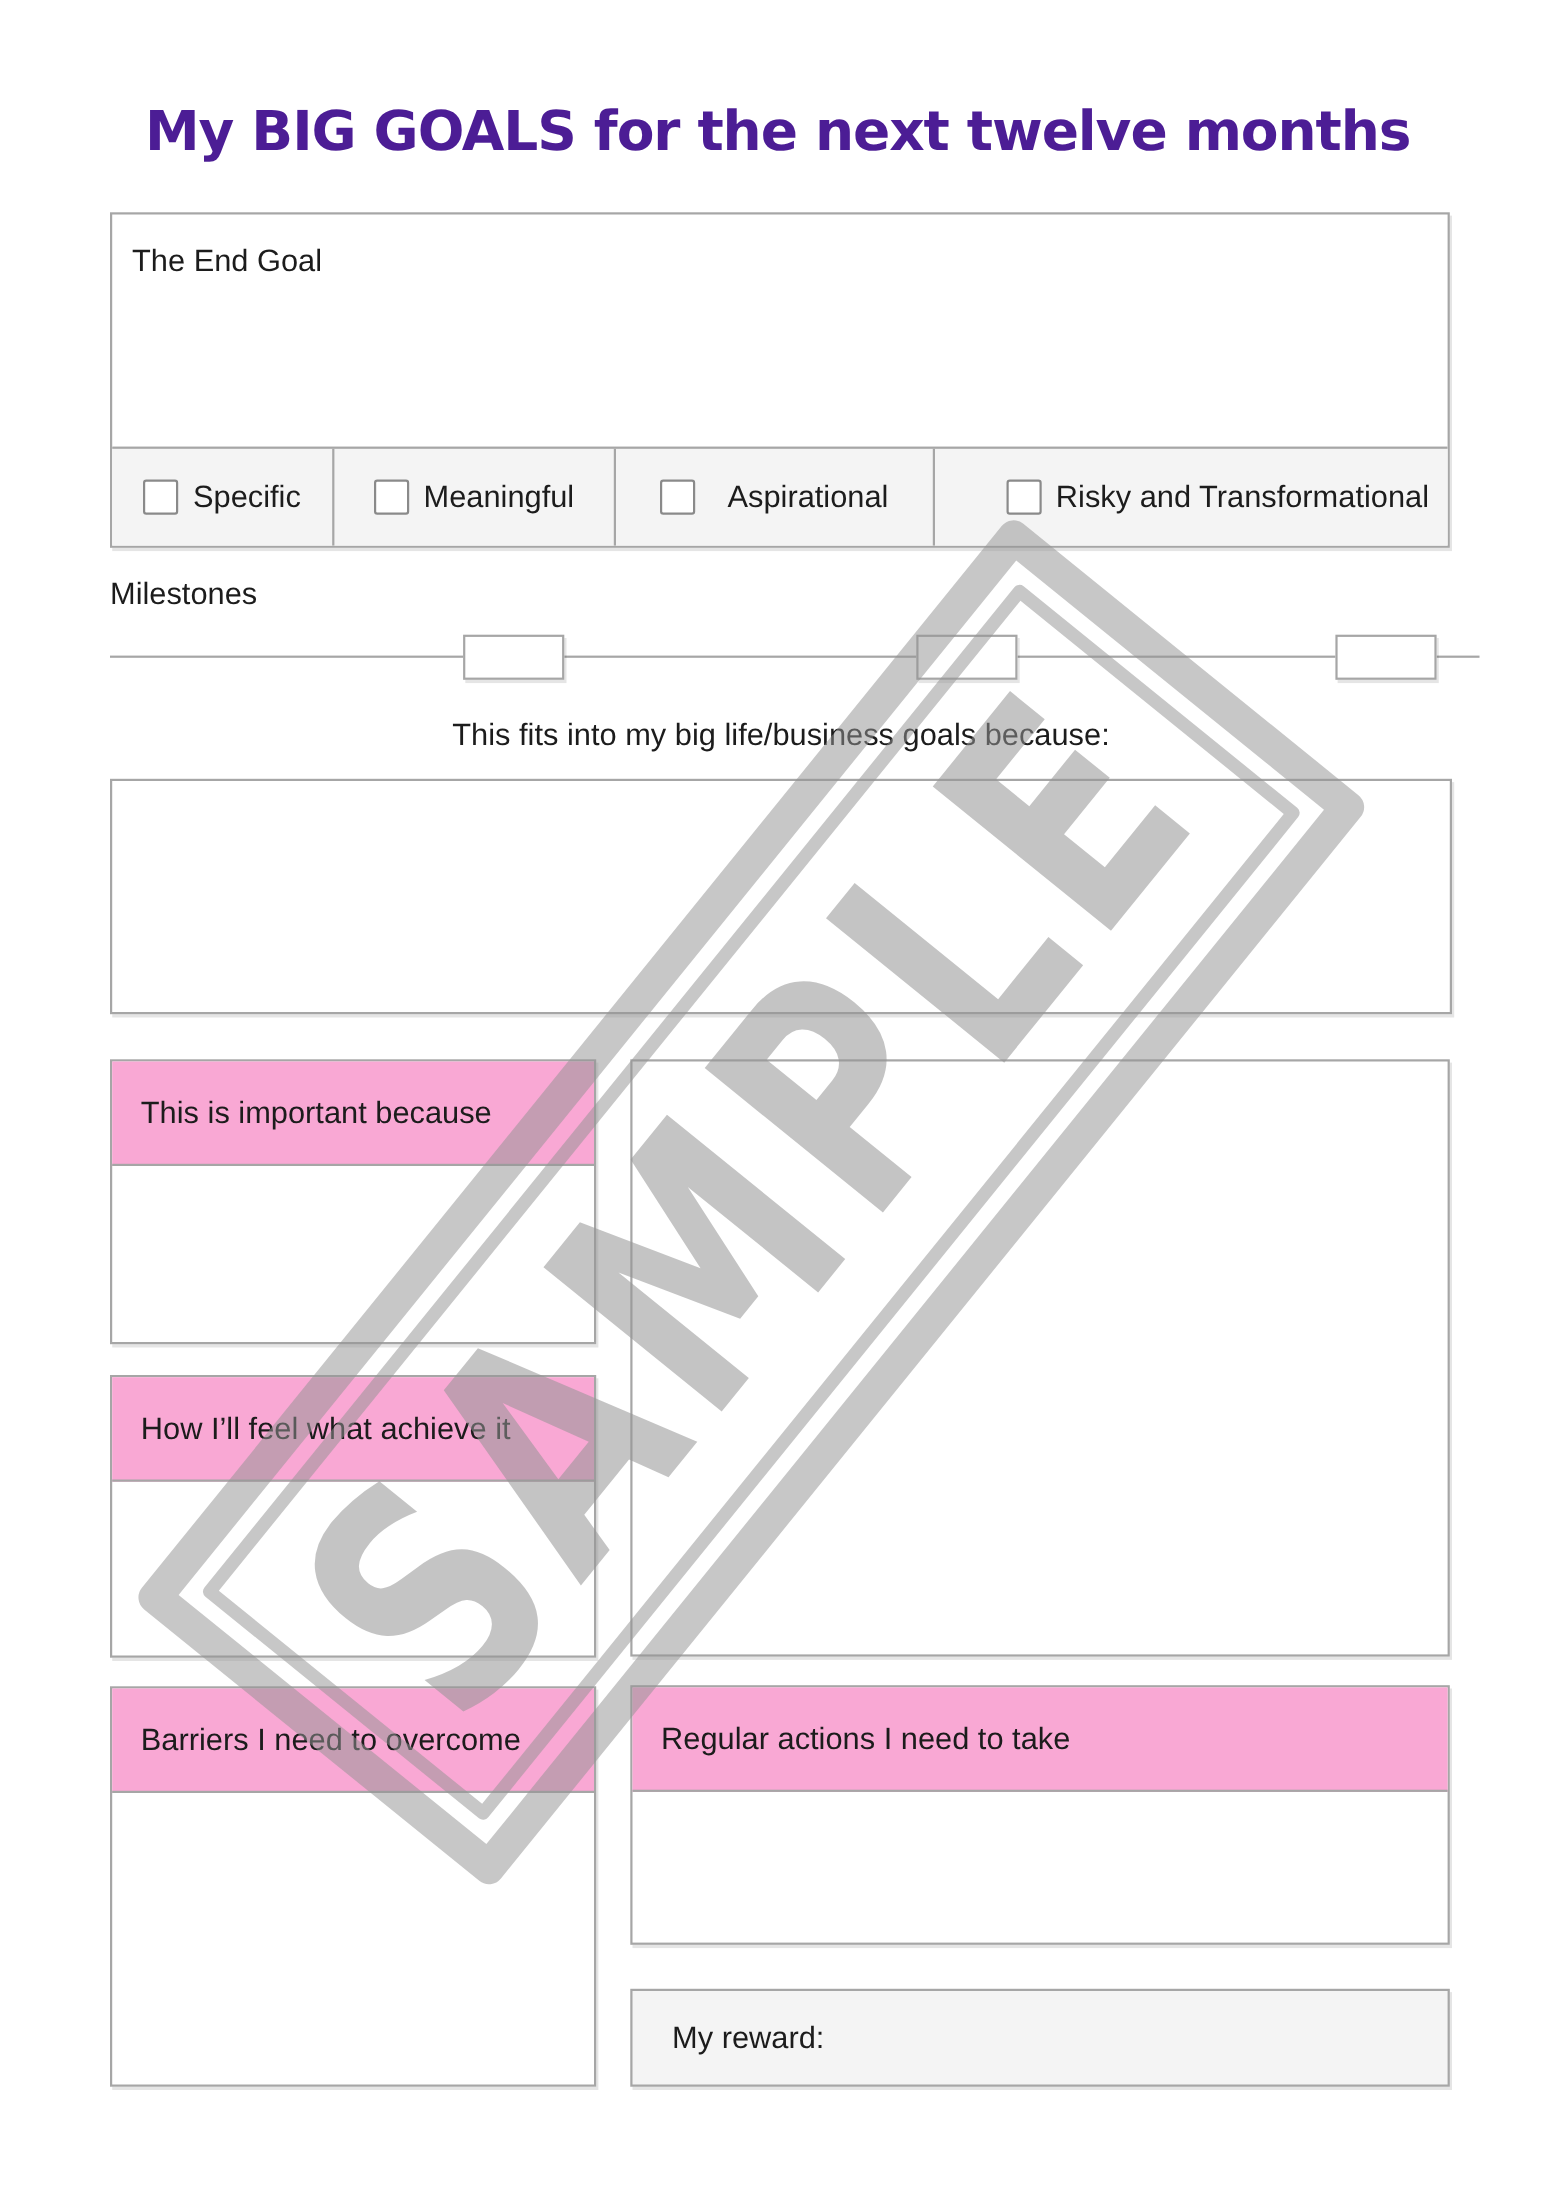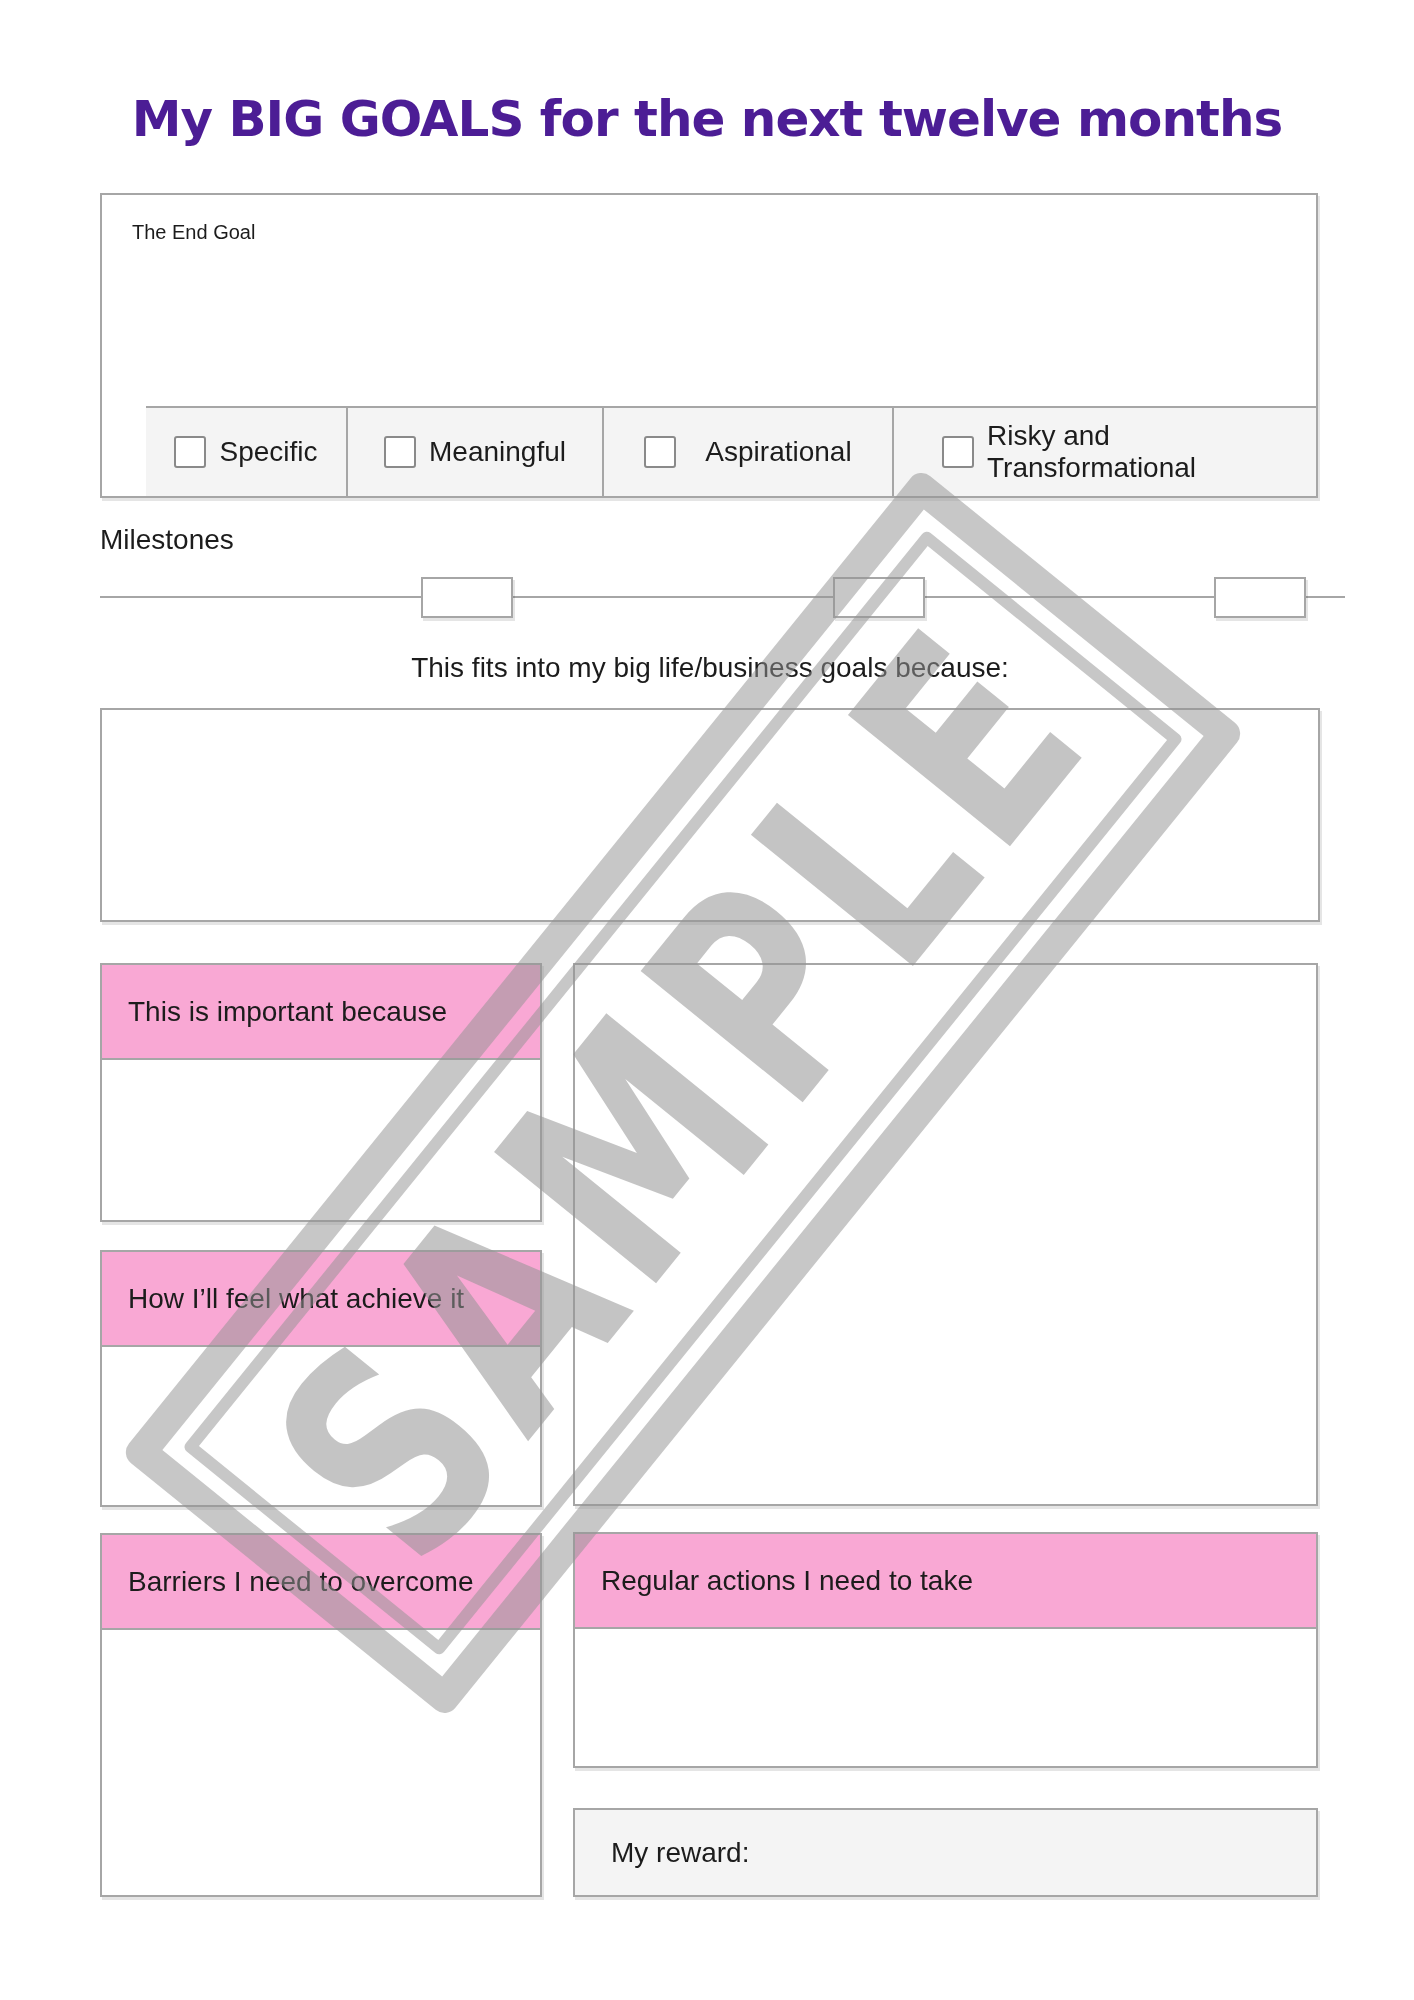--- a/index.html
+++ b/index.html
@@ -32,31 +32,30 @@
     background:#f9a8d4;
     border-bottom:2px solid #a6a6a6;
     height:95px;
     display:flex;align-items:center;
     padding-left:26px;
     font-size:28px;
     box-sizing:border-box;
   }
   .eg-top{
     height:211px;
-    padding:26px 0 0 30px;
-    font-size:20px;
+    padding:26px 0 0 18px;
+    font-size:28px;
     box-sizing:border-box;
   }
   .check-row{
     height:90px;
     display:flex;
     border-top:2px solid #a6a6a6;
     background:#f4f4f4;
     box-sizing:border-box;
-    margin-left:44px;
   }
   .check-cell{
     display:flex;align-items:center;justify-content:center;
     font-size:28px;
     box-sizing:border-box;
   }
   .check-cell.divided{border-right:2px solid #a6a6a6;}
   .checkbox{
     width:32px;height:32px;
     background:#ffffff;

